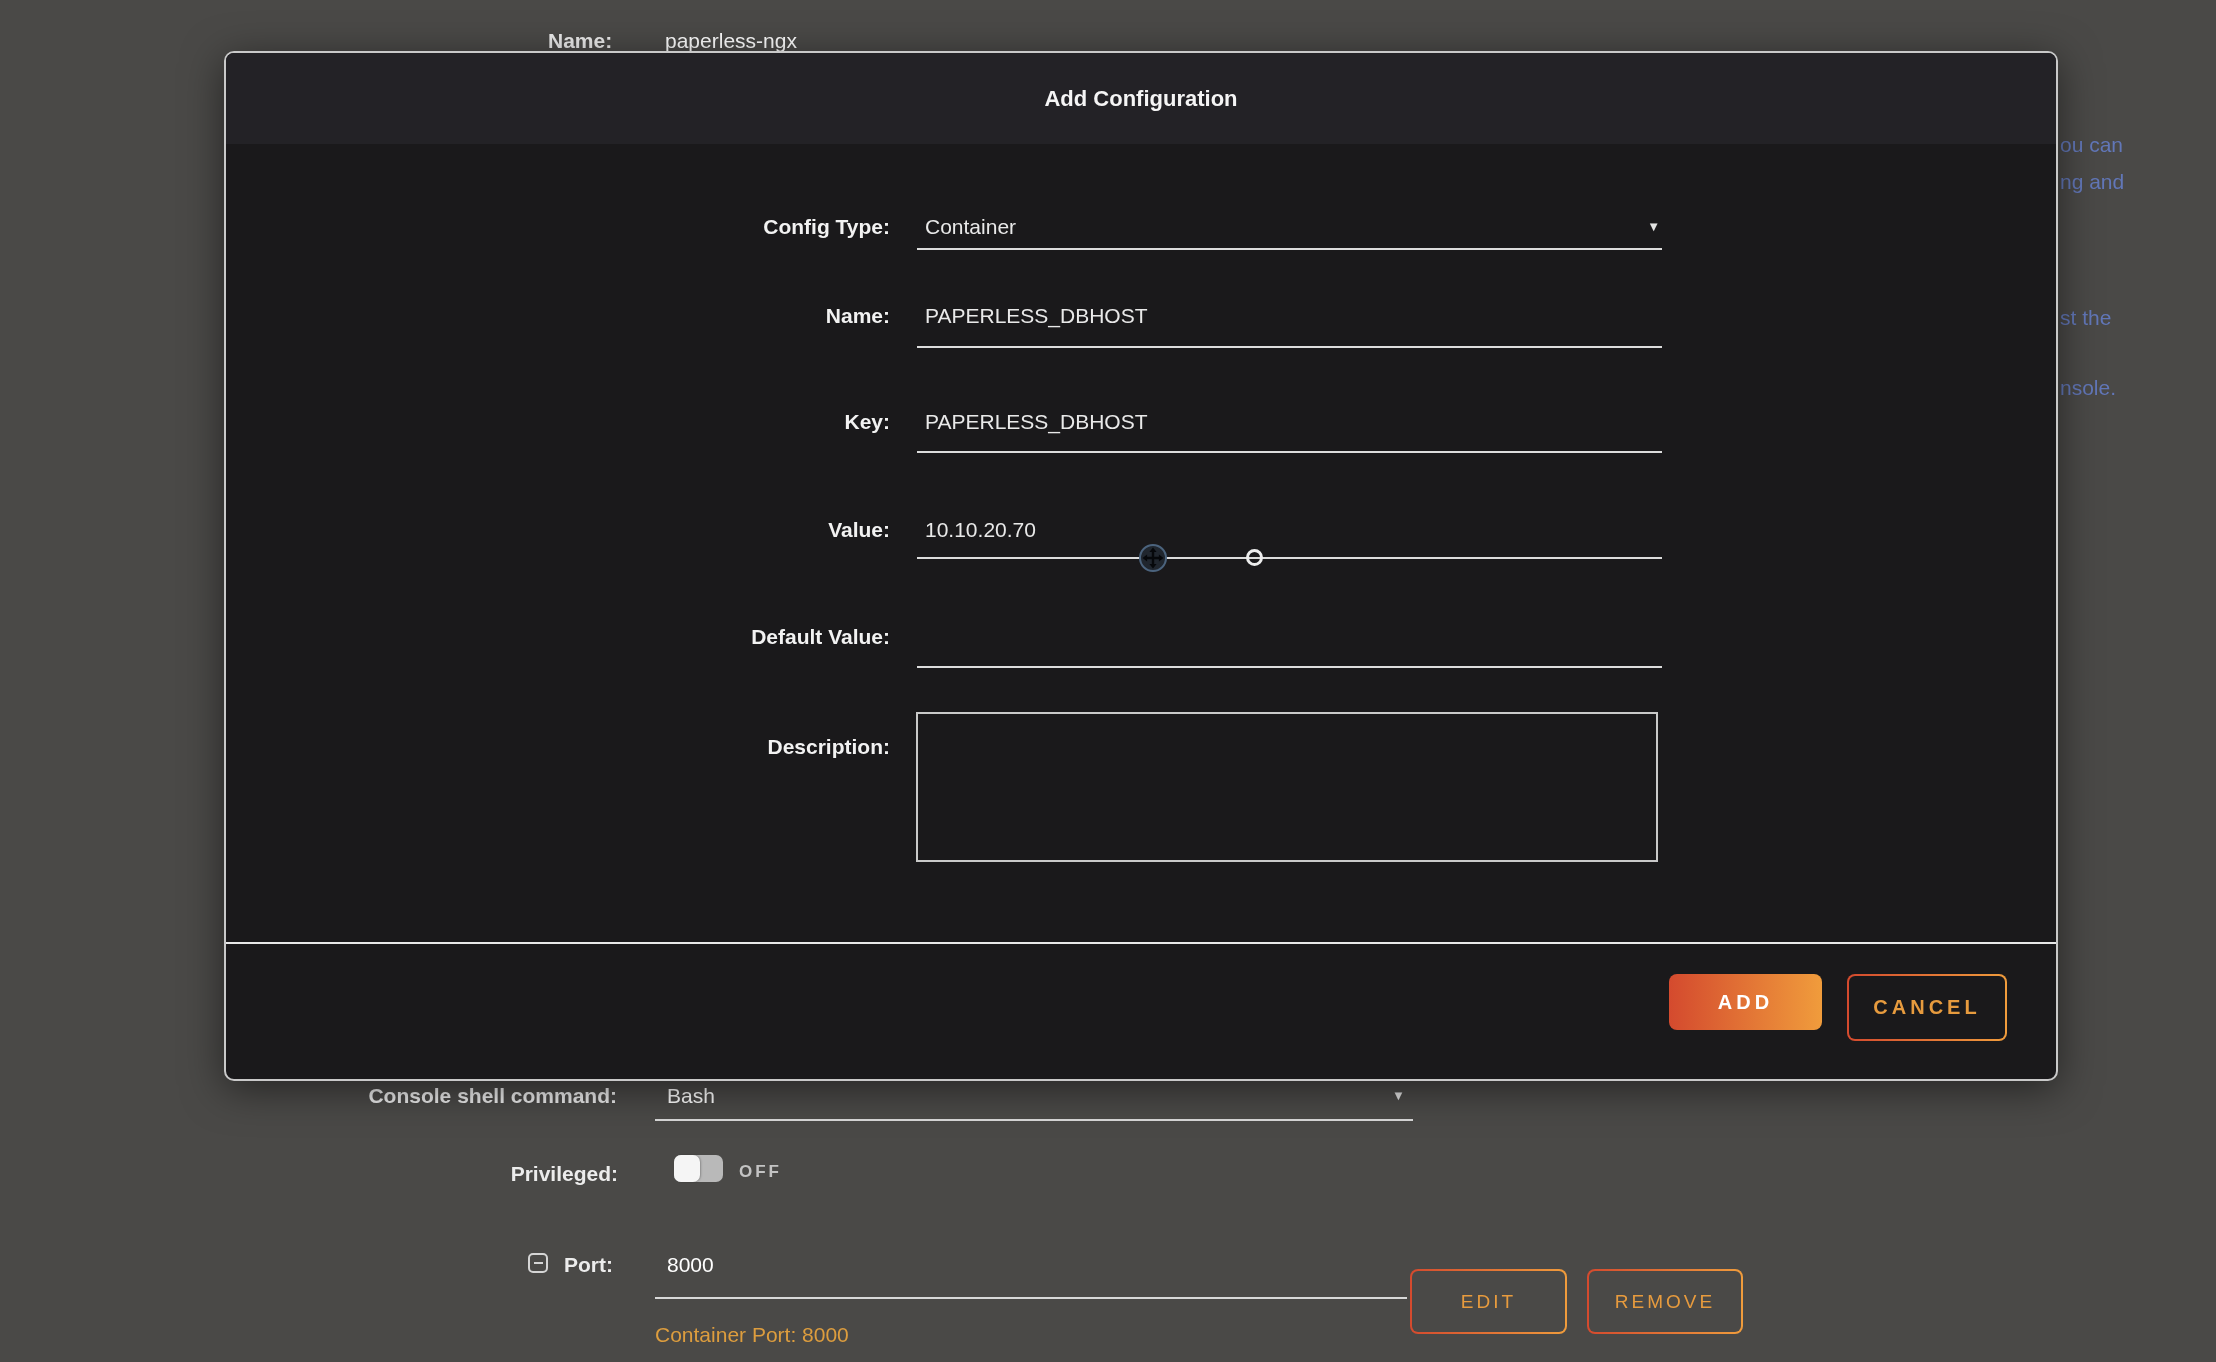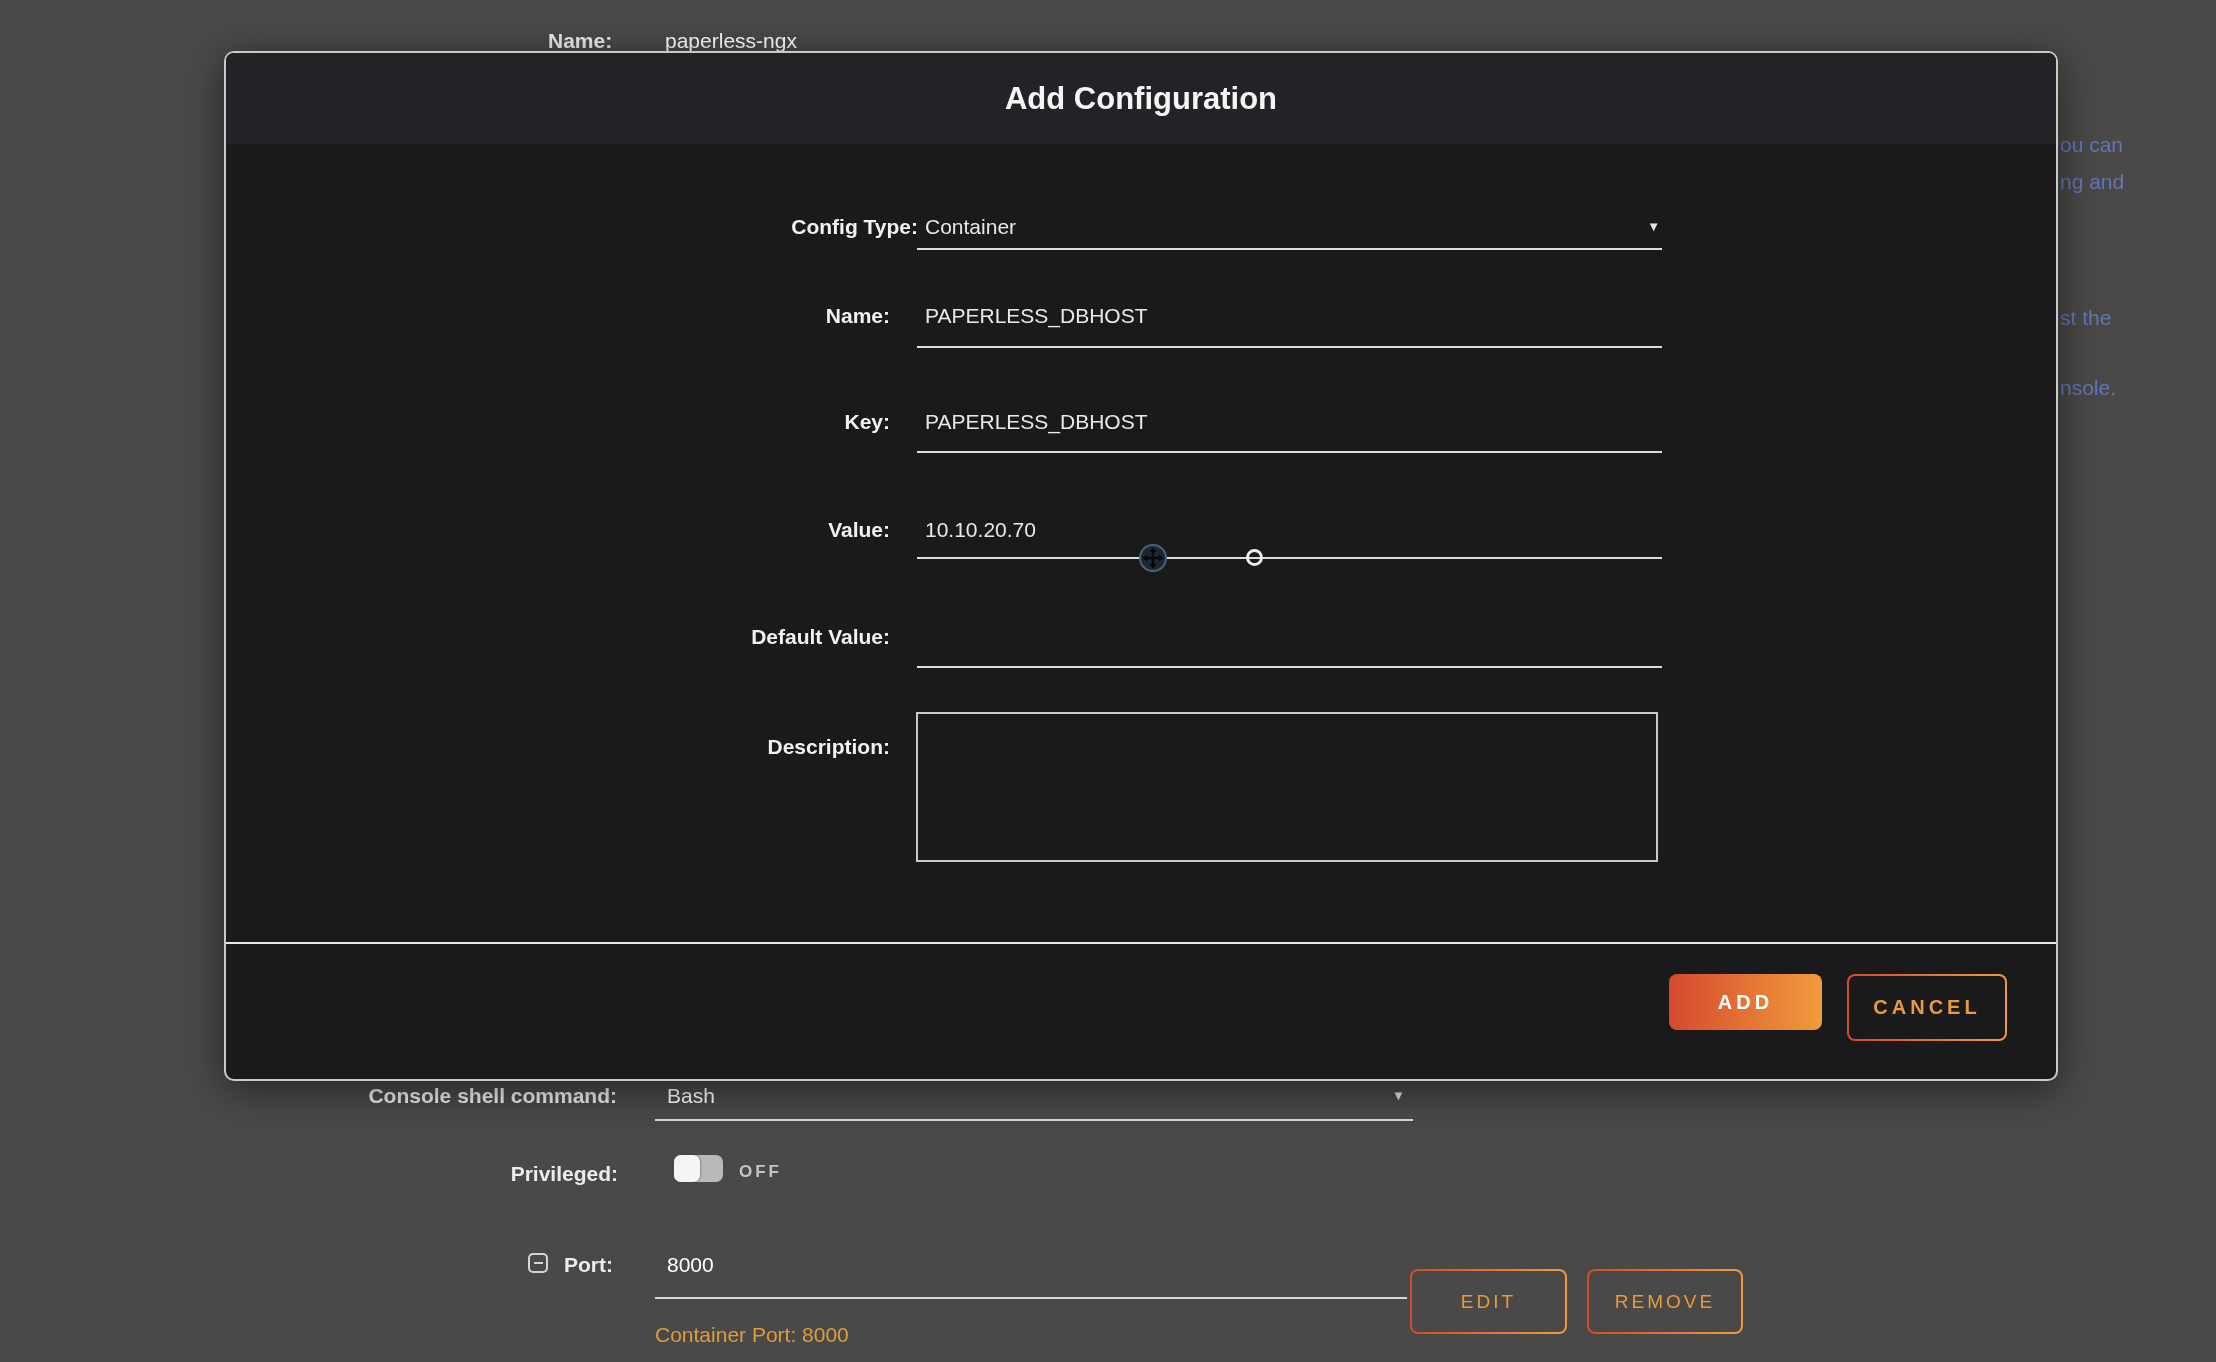--- a/index.html
+++ b/index.html
@@ -49,21 +49,21 @@
     position:absolute; left:224px; top:51px; width:1834px; height:1030px;
     background:#1a191b; border:2px solid #c9c9c9; border-radius:10px;
     box-shadow:0 8px 40px rgba(0,0,0,.5);
   }
   .modal-header {
     position:absolute; left:0; top:0; right:0; height:91px;
     background:#232226; border-radius:8px 8px 0 0;
   }
   .modal-title {
     width:100%; text-align:center; line-height:91px;
-    font-size:31px; font-weight:bold; color:#f5f5f5;
+    font-size:22px; font-weight:bold; color:#f5f5f5;
   }
   .m-label {
     position:absolute; left:0; width:664px; text-align:right;
     font-weight:bold; color:#f2f2f2; font-size:21px; line-height:26px;
   }
   .m-field {
     position:absolute; left:691px; width:745px;
     border-bottom:2px solid #dcdcdc;
   }
   .m-field input {
@@ -135,21 +135,21 @@
 <div class="abs pg-underline" style="left:655px; top:1297px; width:752px;"></div>
 <button class="outline-btn" style="left:1410px; top:1233px; width:157px; height:65px;">EDIT</button>
 <button class="outline-btn" style="left:1587px; top:1233px; width:156px; height:65px;">REMOVE</button>
 <div class="abs orange-note" style="left:655px; top:1322px;">Container Port: 8000</div>
 
 <div class="modal">
   <div class="modal-header">
     <div class="modal-title">Add Configuration</div>
   </div>
 
-  <div class="m-label" style="top:161px;margin-left:28px;">Config Type:</div>
+  <div class="m-label" style="top:161px;">Config Type:</div>
   <div class="m-field" style="top:161px; height:36px;">
     <div class="m-select">
       <div class="sel-text">Container</div>
       <div class="chev">▼</div>
     </div>
   </div>
 
   <div class="m-label" style="top:250px;">Name:</div>
   <div class="m-field" style="top:250px; height:45px;">
     <input type="text" value="PAPERLESS_DBHOST" style="">

